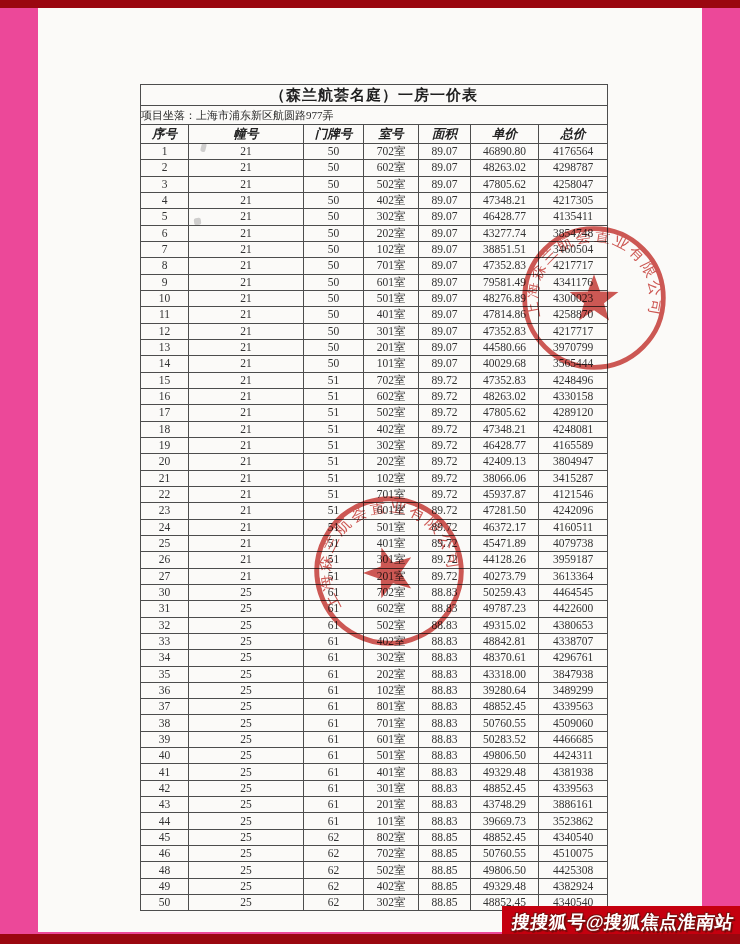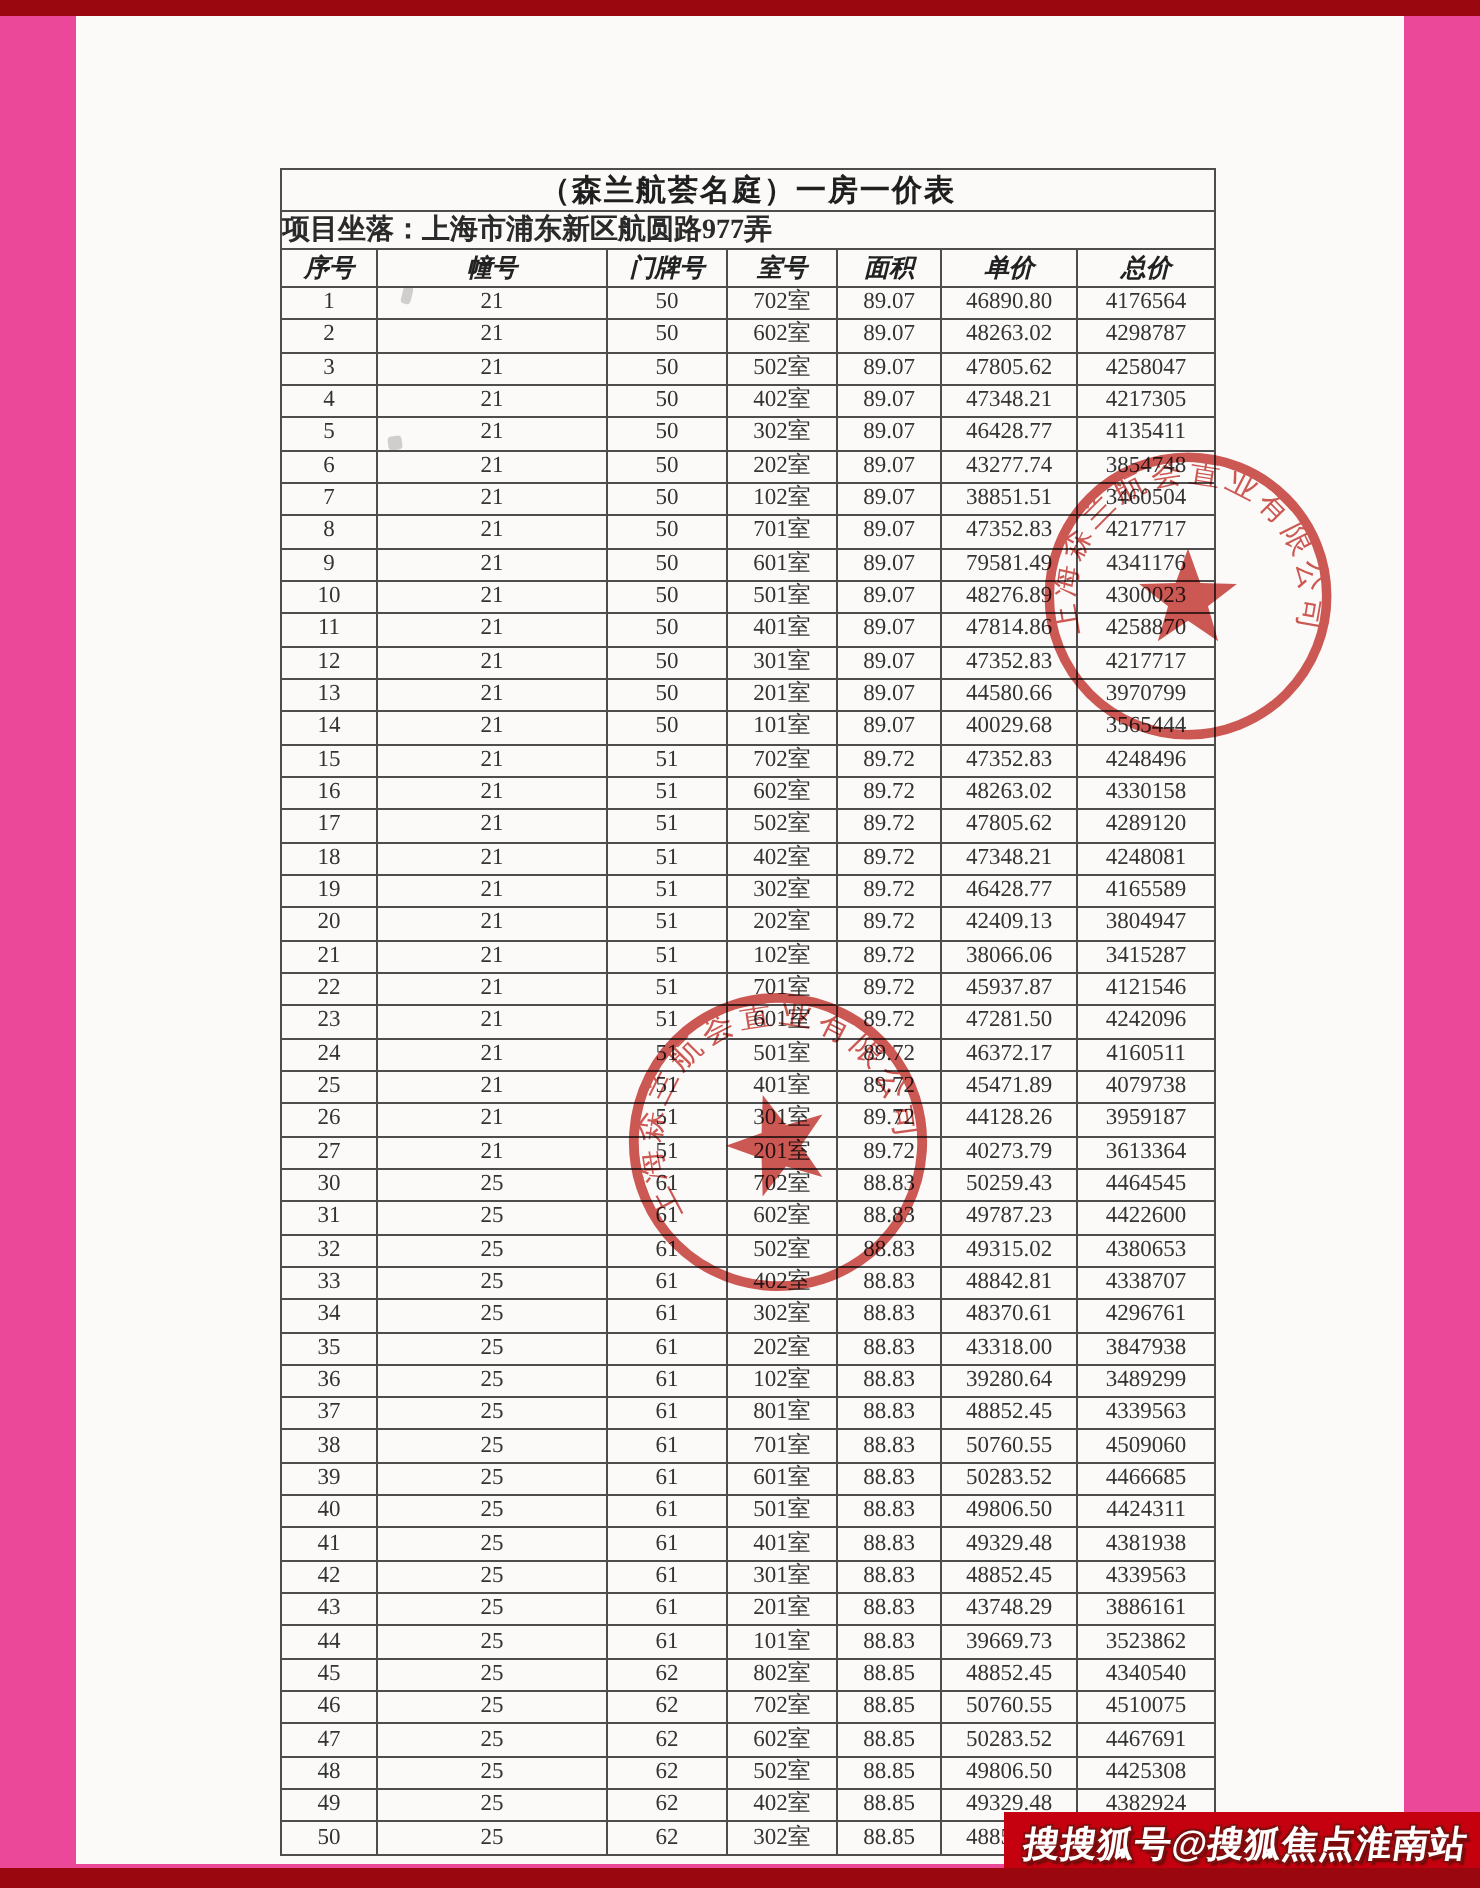--- a/index.html
+++ b/index.html
@@ -9,21 +9,21 @@
   .strip-bottom{position:absolute;left:0;top:934px;width:740px;height:10px;background:#9a070f;}
   .page{position:absolute;left:38px;top:8px;width:664px;height:924px;background:#fbfaf8;}
   .artifact{position:absolute;background:#9a9a9a;opacity:.45;border-radius:2px;}
   .a1{left:163px;top:135px;width:5px;height:9px;transform:rotate(14deg);}
   .a2{left:156px;top:210px;width:7px;height:7px;transform:rotate(-8deg);}
 
   table.price{position:absolute;left:140px;top:84px;width:467px;border-collapse:collapse;table-layout:fixed;
     font-family:"Liberation Serif","DejaVu Serif",serif;color:#2e2e2e;}
   table.price th,table.price td{border:1px solid #4d4d4d;padding:0;overflow:hidden;white-space:nowrap;}
   th.doc-title{height:20px;font-size:15px;font-weight:bold;text-align:center;letter-spacing:1px;color:#1f1f1f;}
-  th.doc-loc{height:18px;font-size:14px;font-weight:bold;text-align:left;padding-left:3px;color:#2a2a2a;}
+  th.doc-loc{height:18px;font-size:11px;font-weight:normal;text-align:left;padding-left:3px;color:#2a2a2a;}
   tr.cols th{height:18px;font-size:12.5px;font-weight:bold;text-align:center;color:#222;font-style:italic;}
   tbody td{height:15.34px;font-size:11.5px;line-height:13px;text-align:center;color:#333;}
 
   .stamp{position:absolute;opacity:.8;mix-blend-mode:multiply;pointer-events:none;}
   .stamp svg{display:block;}
   .stamp-1{left:518px;top:222px;}
   .stamp-2{left:310px;top:492px;transform:rotate(-18deg);}
 
   .wm-patch{position:absolute;left:502px;top:906px;width:238px;height:38px;background:#c5000f;}
   .watermark{position:absolute;right:6px;top:910px;font-size:18px;font-weight:bold;color:#ffffff;
@@ -458,29 +458,20 @@
         <tr>
           <td>46</td>
           <td>25</td>
           <td>62</td>
           <td>702室</td>
           <td>88.85</td>
           <td>50760.55</td>
           <td>4510075</td>
         </tr>
         <tr>
-          <td>47</td>
-          <td>25</td>
-          <td>62</td>
-          <td>602室</td>
-          <td>88.85</td>
-          <td>50283.52</td>
-          <td>4467691</td>
-        </tr>
-        <tr>
           <td>48</td>
           <td>25</td>
           <td>62</td>
           <td>502室</td>
           <td>88.85</td>
           <td>49806.50</td>
           <td>4425308</td>
         </tr>
         <tr>
           <td>49</td>

